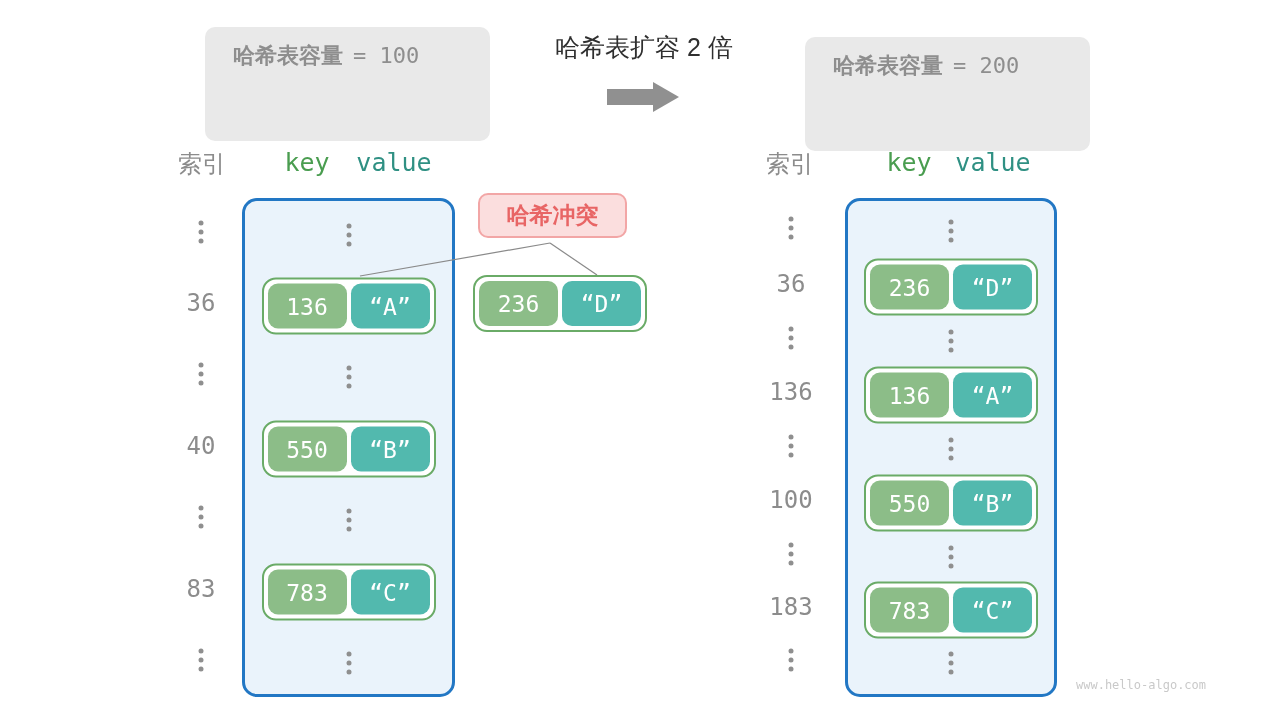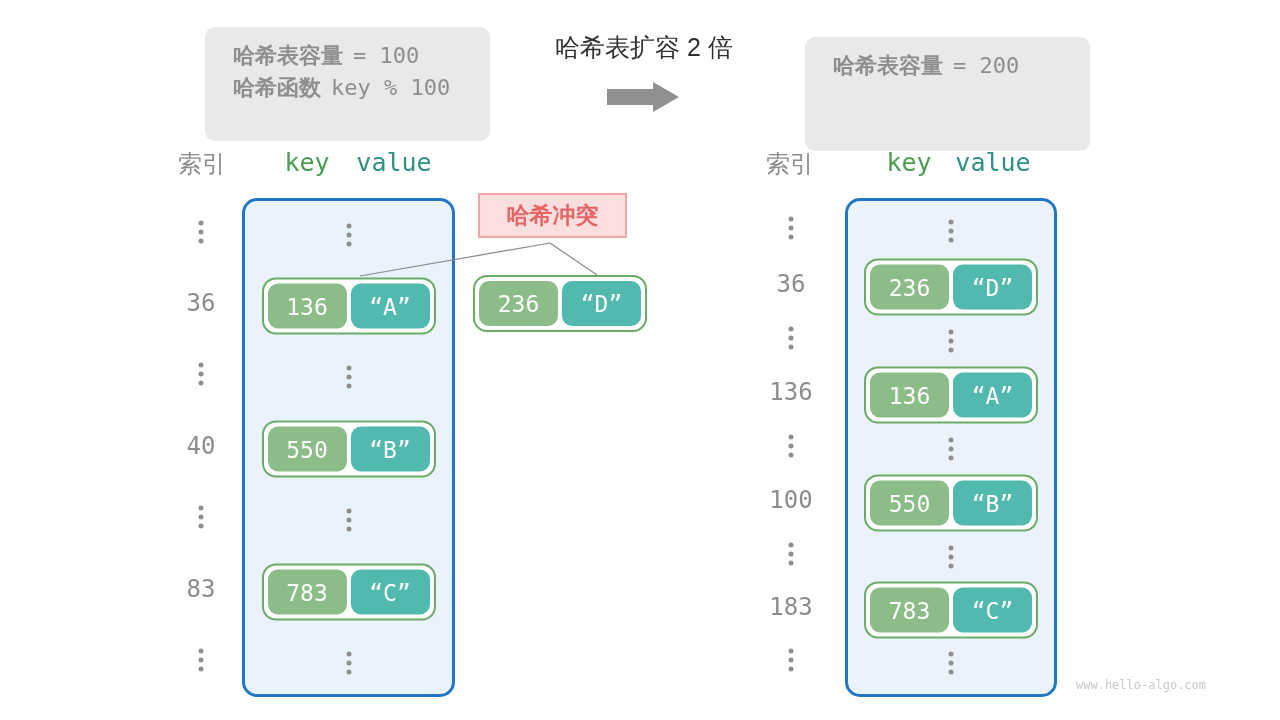--- a/index.html
+++ b/index.html
@@ -45,39 +45,36 @@
   .kbox{background:var(--key_bg);}
   .vbox{background:var(--value_bg);}
 
   
   .dots{display:flex;flex-direction:column;gap:4px;align-items:center;}
   .dots i{width:5px;height:5px;border-radius:50%;background:var(--dots);display:block;}
 
   
   .collision{position:absolute;left:478px;top:193px;width:149px;height:45px;
              box-sizing:border-box;background:var(--collision_bg);
-             border:2px solid var(--collision_border);border-radius:0;
+             border:2px solid var(--collision_border);border-radius:10px;
              color:var(--collision_text);font-weight:bold;font-size:23px;
              display:flex;align-items:center;justify-content:center;}
 
   .overlay{position:absolute;left:0;top:0;pointer-events:none;}
 
   .watermark{position:absolute;left:1076px;top:678px;color:var(--watermark);
              font-family:"DejaVu Sans Mono",monospace;font-size:12px;}
 </style>
 </head>
 <body>
 
 <div class="infobox" style="left:205px;top:27px;">
   <div class="info-line">
     <span class="cjk">哈希表容量</span><span class="mono">= 100</span>
   </div>
-  <div class="info-line">
-    <span class="cjk">哈希函数</span><span class="mono">key % 100</span>
-  </div>
 </div>
 
 <div class="center-title">哈希表扩容 2 倍</div>
 <div class="arrow">
   <div class="shaft"></div>
   <div class="head"></div>
 </div>
 
 <div class="infobox" style="left:805px;top:37px;">
   <div class="info-line">

